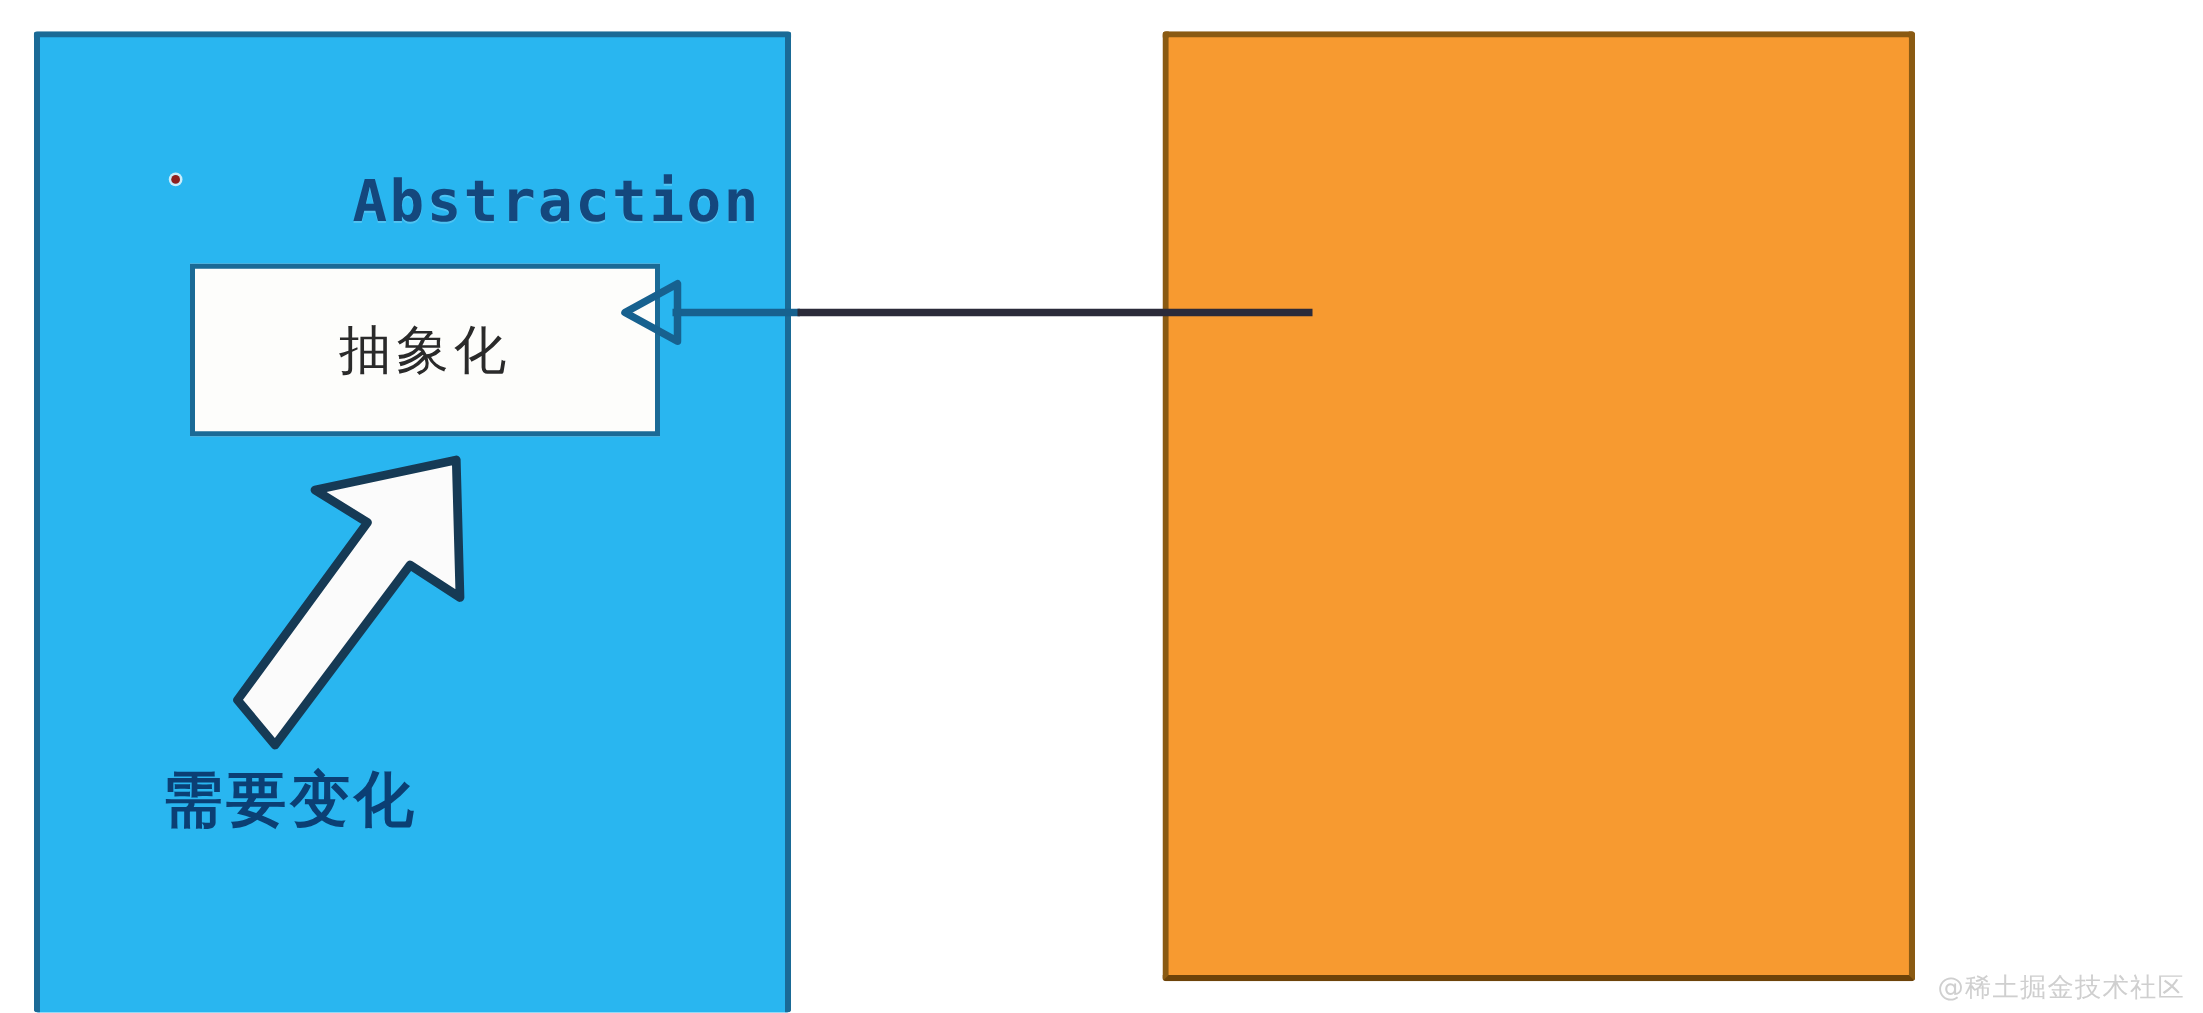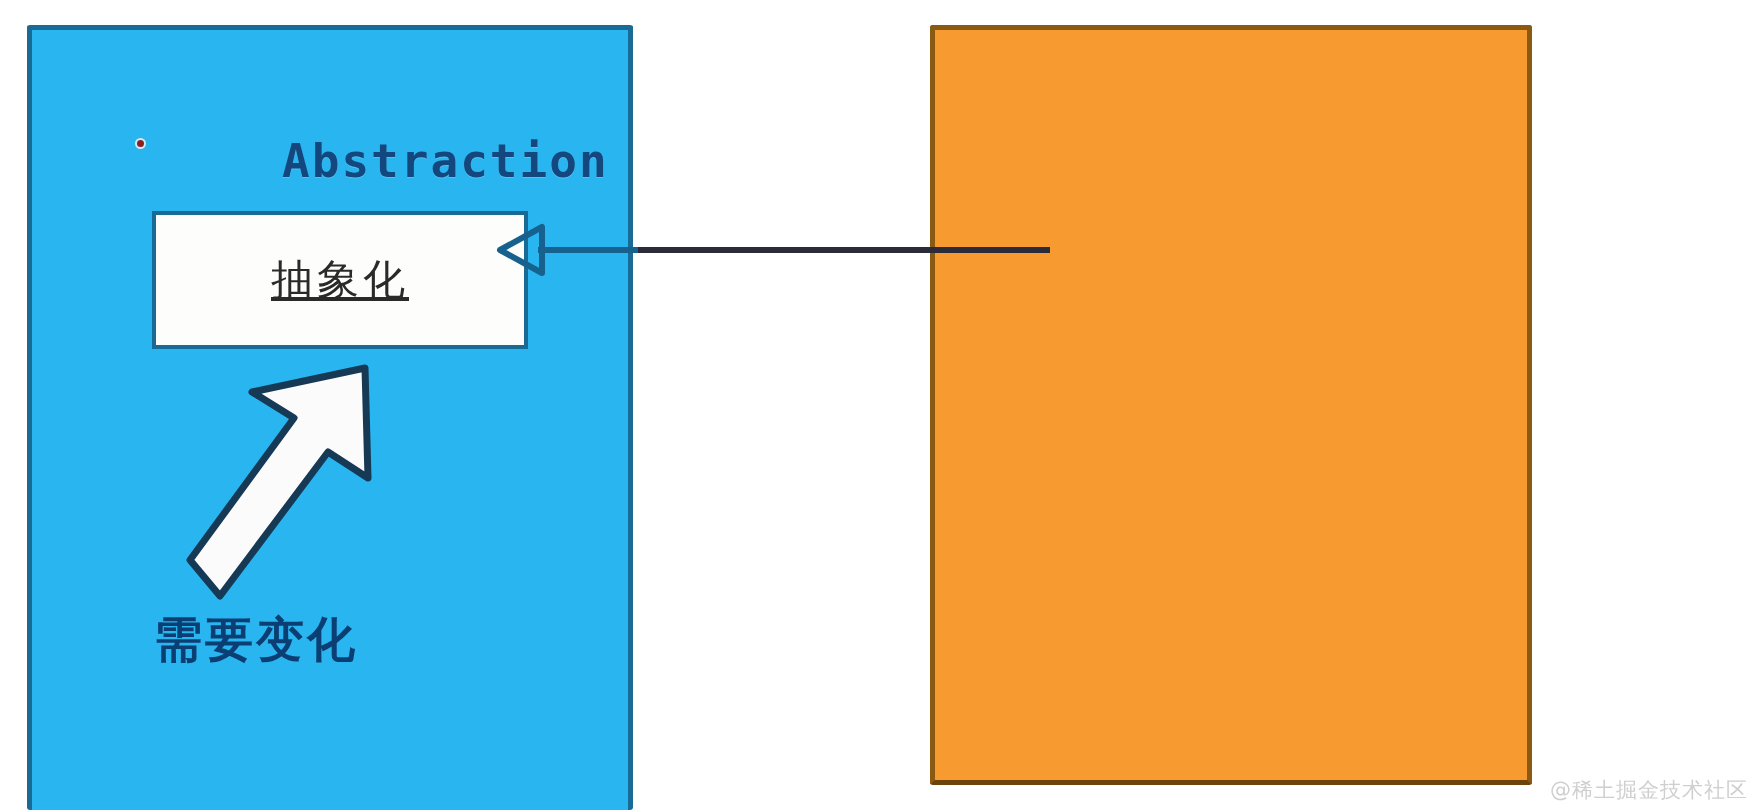--- a/index.html
+++ b/index.html
@@ -47,39 +47,37 @@
 
   .label-box{
     position:absolute;
     background:#fdfdfb;
     display:flex;align-items:center;justify-content:center;
     box-sizing:border-box;
     font-family:"DejaVu Sans","Liberation Sans",sans-serif;
     font-size:42px;
     color:#2a2a2a;
     letter-spacing:4px;
-    text-decoration:underline;
   }
   #box-abstraction{
     left:120px;top:181px;width:376px;height:138px;
     border:4px solid #1a6a96;
   }
 
   .bottom-label{
     position:absolute;
     font-family:"DejaVu Sans","Liberation Sans",sans-serif;
     font-size:48px;
     font-weight:700;
     letter-spacing:3px;
     white-space:nowrap;
   }
   #label-change-abstraction{
     left:98px;top:578px;
     color:#0b3f74;
-    margin-left:24px;
   }
 
   .block-arrow{position:absolute;}
   #arrow-up-abstraction{left:150px;top:330px;width:200px;height:245px;}
 
   #connector{position:absolute;left:490px;top:210px;width:570px;height:80px;}
 
   #dot-marker{
     position:absolute;left:105px;top:110px;
     width:7px;height:7px;border-radius:50%;

